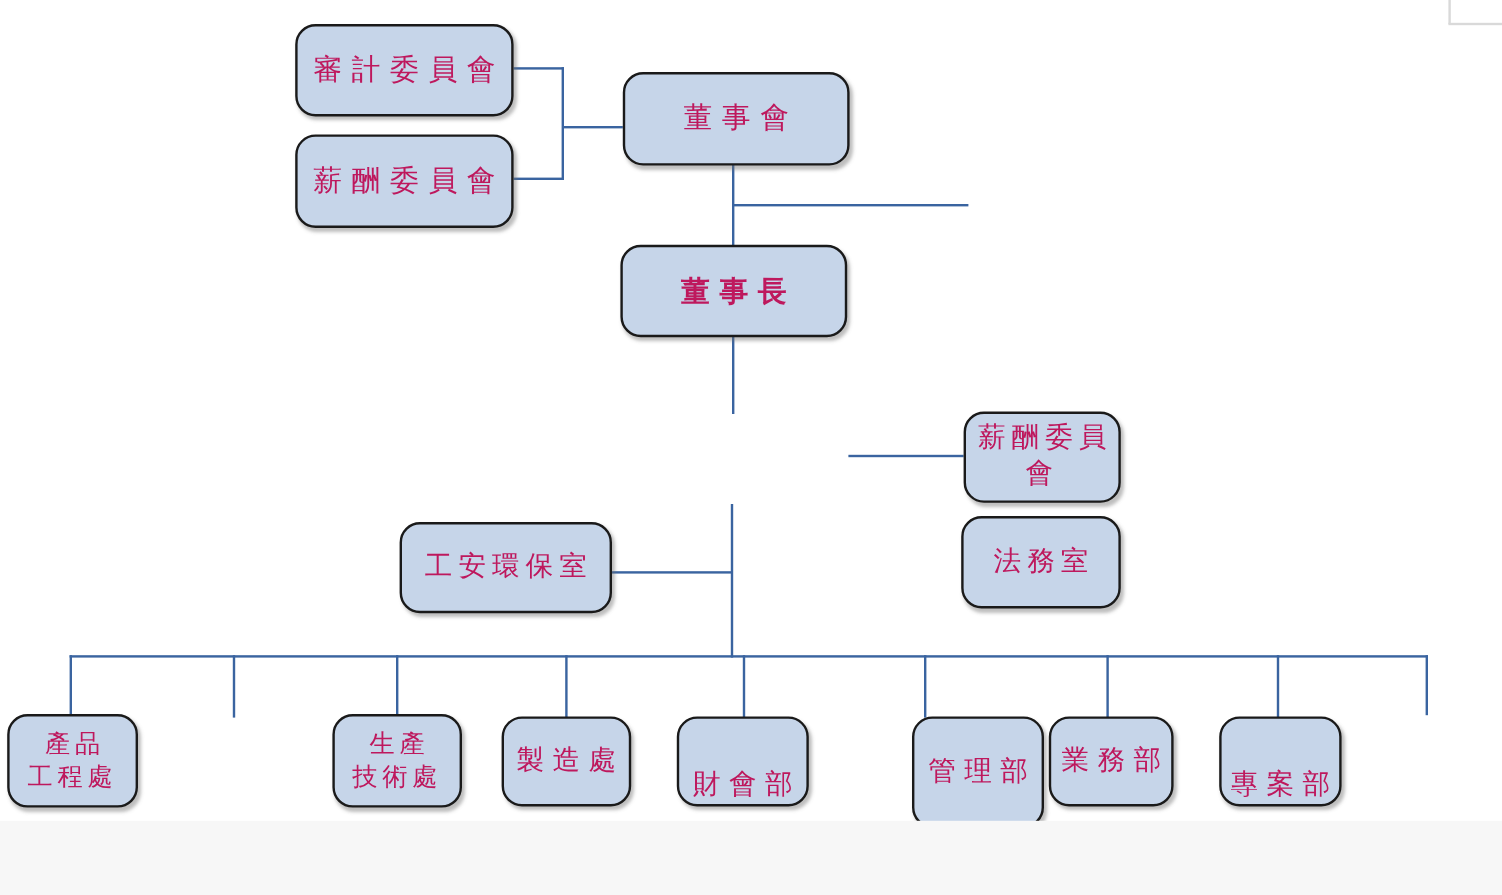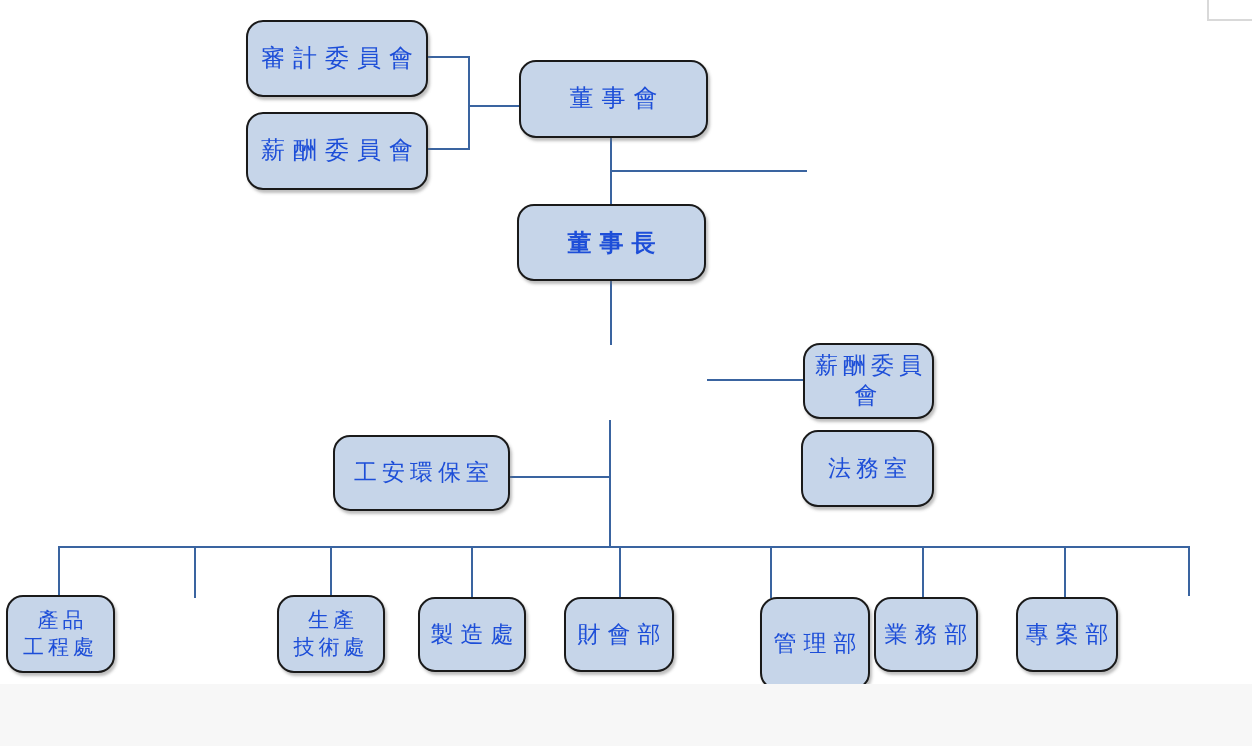--- a/index.html
+++ b/index.html
@@ -14,21 +14,21 @@
   .node{
     position:absolute;
     box-sizing:border-box;
     background:#c6d5e9;
     border:2.5px solid #1a1a1a;
     border-radius:17px;
     display:flex;
     align-items:center;
     justify-content:center;
     box-shadow:2px 3px 3px rgba(110,110,110,0.45);
-    color:#1d4ed8;
+    color:#be185d;
   }
   .node .label{
     white-space:pre-line;
     text-align:center;
     line-height:1.3;
   }
   .lg{font-size:24px;letter-spacing:8px;text-indent:8px;}
   .md{font-size:23px;letter-spacing:5px;text-indent:5px;}
   .sm{font-size:23px;letter-spacing:7px;text-indent:7px;}
   .two{font-size:21px;letter-spacing:4px;text-indent:4px;}
@@ -44,24 +44,24 @@
   #n-chairman               {left:517px;top:204px;width:189px;height:77px;font-weight:bold;}
   #n-gm                     {left:516px;top:344px;width:191px;height:77px;}
   #n-gm-office              {left:803px;top:343px;width:131px;height:76px;}
   #n-legal-office           {left:801px;top:430px;width:133px;height:77px;}
   #n-safety-office          {left:333px;top:435px;width:177px;height:76px;}
   
   #n-product-eng   {left:6px;   top:595px;width:109px;height:78px;}
   #n-qa            {left:143px; top:597px;width:104px;height:75px;}
   #n-prod-tech     {left:277px; top:595px;width:108px;height:78px;}
   #n-manufacturing {left:418px; top:597px;width:108px;height:75px;}
-  #n-finance       {left:564px; top:597px;width:110px;height:75px;}
+  #n-finance       {left:564px; top:597px;width:110px;height:75px;align-items:flex-end;}
   #n-admin         {left:716px; top:597px;width:110px;height:93px;margin-left:44px;}
   #n-sales         {left:874px; top:597px;width:104px;height:75px;}
-  #n-project       {left:1016px;top:597px;width:102px;height:75px;}
+  #n-project       {left:1016px;top:597px;width:102px;height:75px;align-items:flex-end;}
   #n-materials     {left:1145px;top:595px;width:97px;height:77px;}
 </style>
 </head>
 <body>
 
 <div id="canvas">
 
   <div class="line" style="left:428px;top:56px;width:42px;height:2px;"></div>
   <div class="line" style="left:428px;top:148px;width:42px;height:2px;"></div>
   <div class="line" style="left:468px;top:56px;width:2px;height:94px;"></div>

